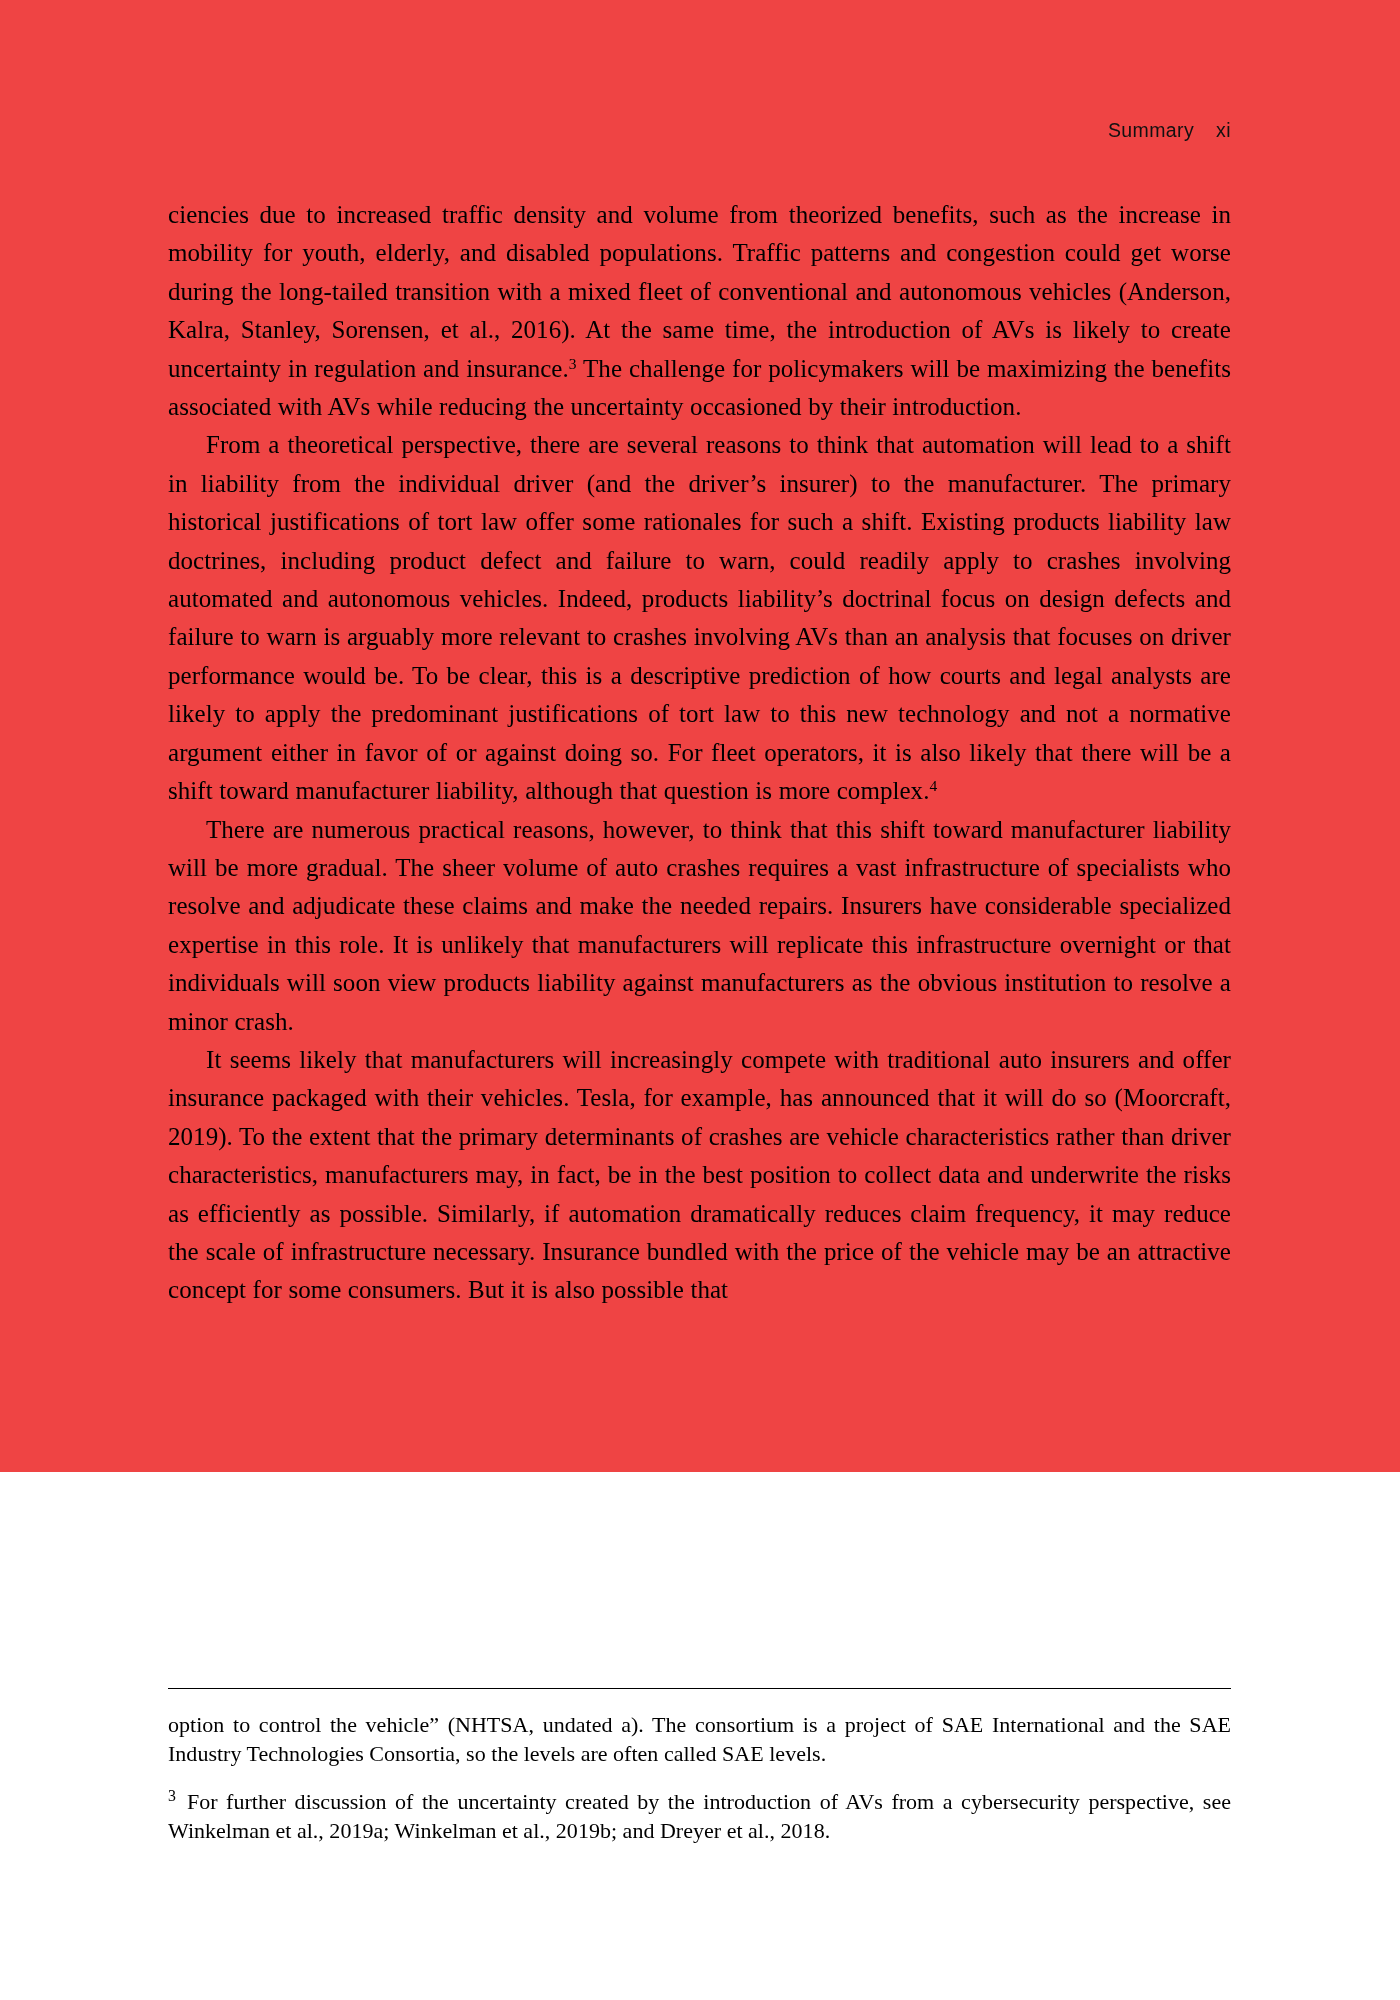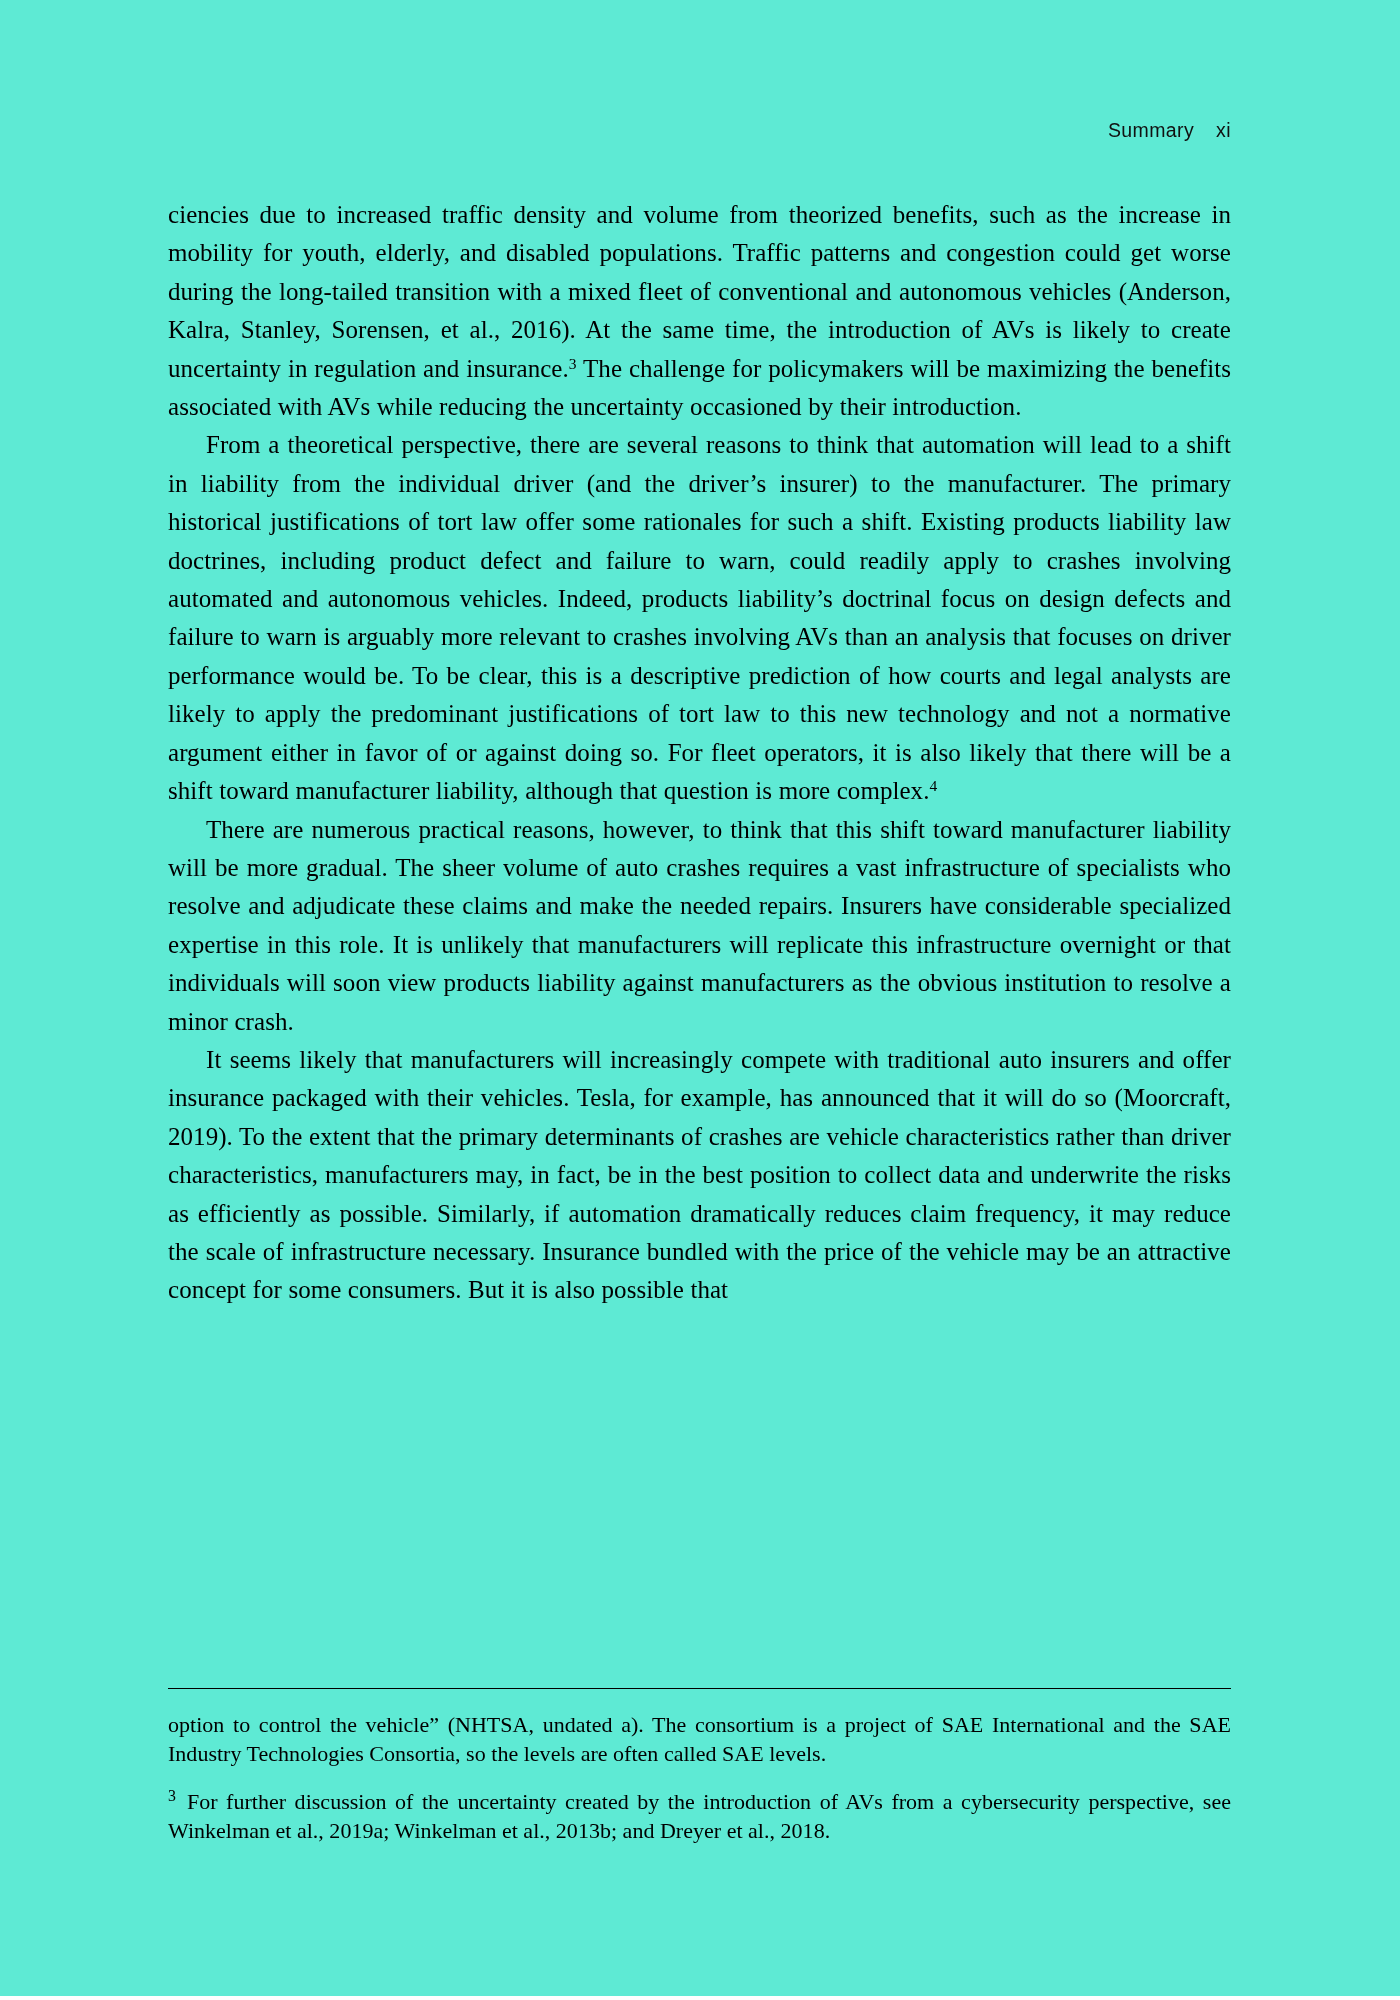--- a/index.html
+++ b/index.html
@@ -14,22 +14,22 @@
     position: relative;
     font-family: "Liberation Serif", "DejaVu Serif", serif;
     color: #000000;
     overflow: hidden;
   }
 
   .page {
     position: absolute;
     left: 0; top: 0;
     width: 1400px;
-    height: 1996px;
-    background: #5eead4;
+    height: 1472px;
+    background: #ef4444;
   }
 
   
   .running-head {
     position: absolute;
     left: 168px;
     top: 96px;
     width: 1063px;
     text-align: right;
     font-family: "Liberation Sans", "DejaVu Sans", sans-serif;
@@ -128,18 +128,18 @@
     <p class="body-par"><span>It seems likely that manufacturers will increasingly compete with traditional auto insurers and offer insurance packaged with their vehicles. Tesla, for example, has announced that it will do so (Moorcraft, 2019). To the extent that the primary determinants of crashes are vehicle characteristics rather than driver characteristics, manufacturers may, in fact, be in the best position to collect data and underwrite the risks as efficiently as possible. Similarly, if automation dramatically reduces claim frequency, it may reduce the scale of infrastructure necessary. Insurance bundled with the price of the vehicle may be an attractive concept for some consumers. But it is also possible that</span></p>
 
   </div>
 
   <div class="footnotes">
 
     <hr class="fn-rule">
 
     <p class="fn continued"><span>option to control the vehicle” (NHTSA, undated a). The consortium is a project of SAE International and the SAE Industry Technologies Consortia, so the levels are often called SAE levels.</span></p>
 
-    <p class="fn"><span class="fn-num">3</span><span>For further discussion of the uncertainty created by the introduction of AVs from a cybersecurity perspective, see Winkelman et al., 2019a; Winkelman et al., 2013b; and Dreyer et al., 2018.</span></p>
+    <p class="fn"><span class="fn-num">3</span><span>For further discussion of the uncertainty created by the introduction of AVs from a cybersecurity perspective, see Winkelman et al., 2019a; Winkelman et al., 2019b; and Dreyer et al., 2018.</span></p>
 
 
   </div>
 
 </div>
 
 </body></html>

